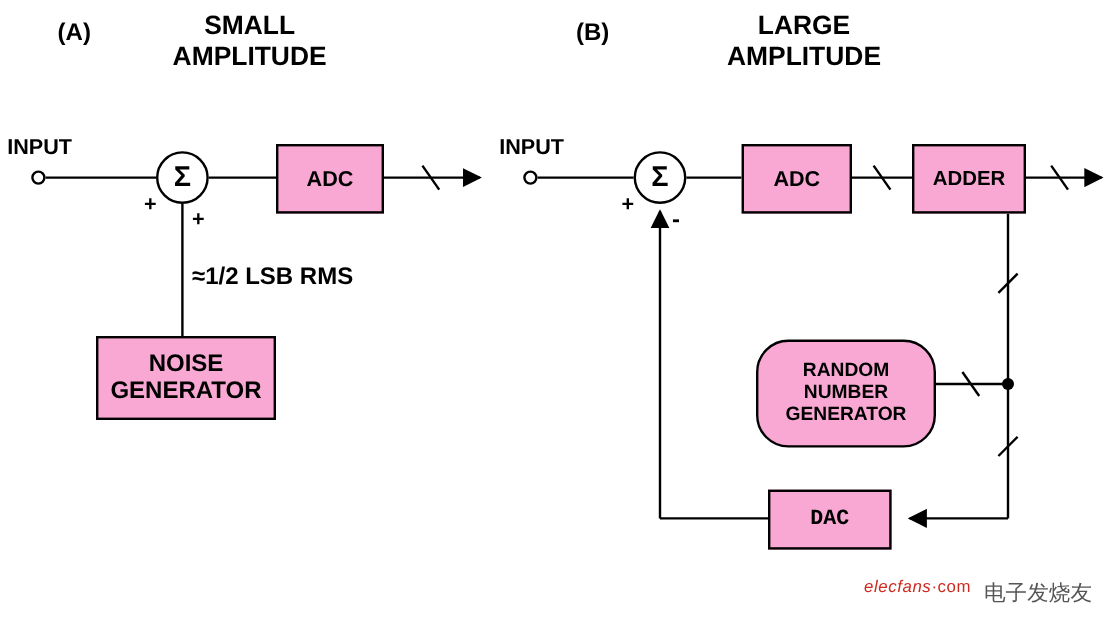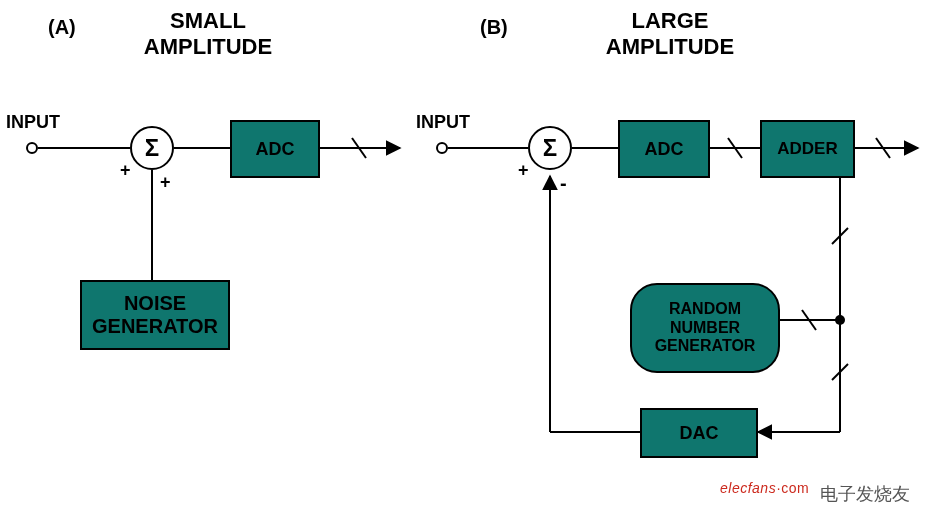--- a/index.html
+++ b/index.html
@@ -21,21 +21,21 @@
   .lbl {
     position: absolute;
     font-weight: bold;
     color: #000;
     white-space: pre;
     text-align: center;
   }
   .block {
     position: absolute;
     border: 2px solid #000;
-    background: #0f766e;
+    background: #f9a8d4;
     display: flex;
     align-items: center;
     justify-content: center;
     font-weight: bold;
     text-align: center;
     line-height: 1.15;
     padding: 4px;
   }
   .summer {
     position: absolute;
@@ -141,20 +141,21 @@
   <div class="port" style="left:26px; top:142px;"></div>
 
   <div class="summer" style="left:130px; top:126px;">
     <span>Σ</span>
   </div>
   <div class="lbl" style="left:120px; top:160px; font-size:18px;">+</div>
   <div class="lbl" style="left:160px; top:172px; font-size:18px;">+</div>
 
   <div class="block" style="left:230px; top:120px; width:90px; height:58px; font-size:18px;">ADC</div>
 
+  <div class="lbl" style="left:160px; top:220px; font-size:20px;">≈1/2 LSB RMS</div>
 
   <div class="block" style="left:80px; top:280px; width:150px; height:70px; font-size:20px;">NOISE
 GENERATOR</div>
 
   <div class="lbl" style="left:480px; top:16px; font-size:20px;">(B)</div>
   <div class="lbl" style="left:580px; top:8px; font-size:22px; width:180px;">LARGE
 AMPLITUDE</div>
 
   <div class="lbl" style="left:416px; top:112px; font-size:18px;">INPUT</div>
   <div class="port" style="left:436px; top:142px;"></div>
@@ -165,21 +166,21 @@
   <div class="lbl" style="left:518px; top:160px; font-size:18px;">+</div>
   <div class="lbl" style="left:560px; top:172px; font-size:20px;">-</div>
 
   <div class="block" style="left:618px; top:120px; width:92px; height:58px; font-size:18px;">ADC</div>
   <div class="block" style="left:760px; top:120px; width:95px; height:58px; font-size:17px;">ADDER</div>
 
   <div class="block" style="left:630px; top:283px; width:150px; height:90px; font-size:16px;border-radius:27px;">RANDOM
 NUMBER
 GENERATOR</div>
 
-  <div class="block" style="left:640px; top:408px; width:118px; height:50px; font-size:18px;">DAC</div>
+  <div class="block" style="left:640px; top:408px; width:103px; height:50px; font-size:18px;font-family:Liberation Mono, monospace;">DAC</div>
 
   <div class="node" style="left:835px; top:315px;"></div>
 
   <div class="watermark" style="left:720px; top:480px;">
     <span>elecfans</span><span style="font-style:normal;text-align:right;">·com</span>
   </div>
   <div class="watermark2" style="left:820px; top:482px;">电子发烧友</div>
 
 </div>
 

